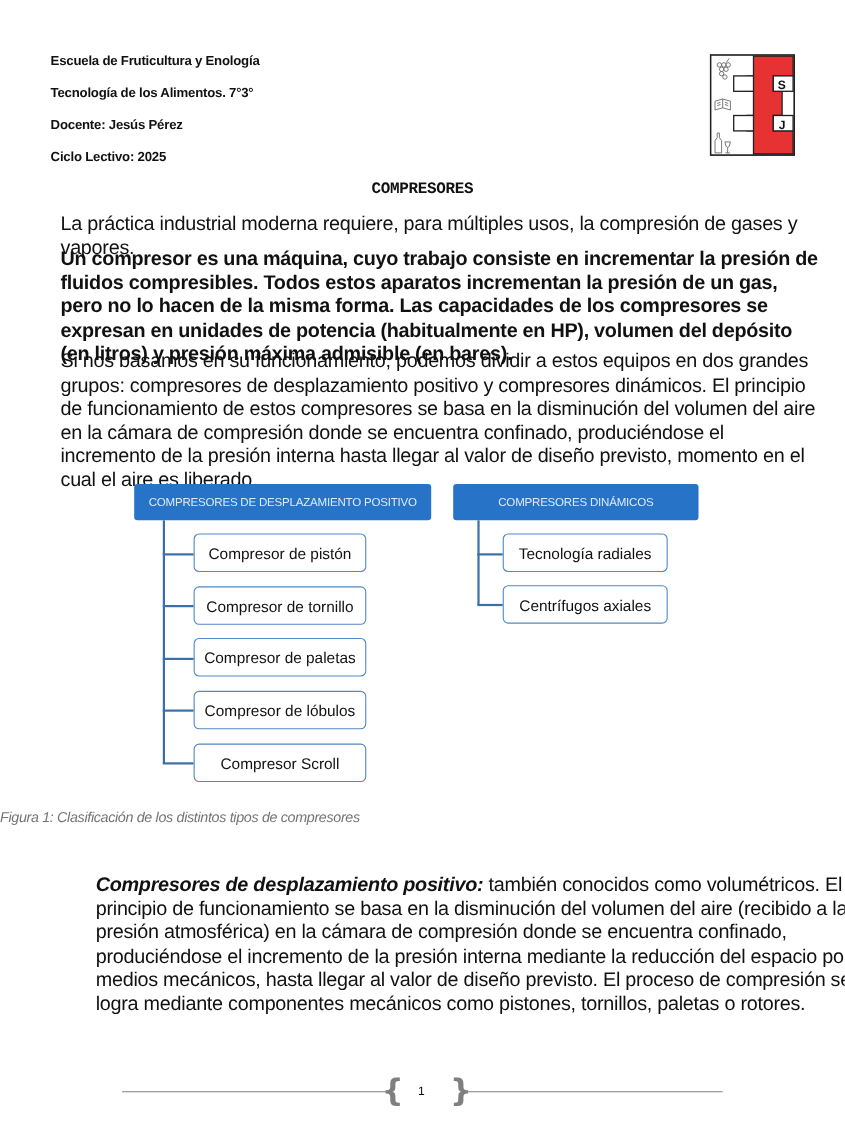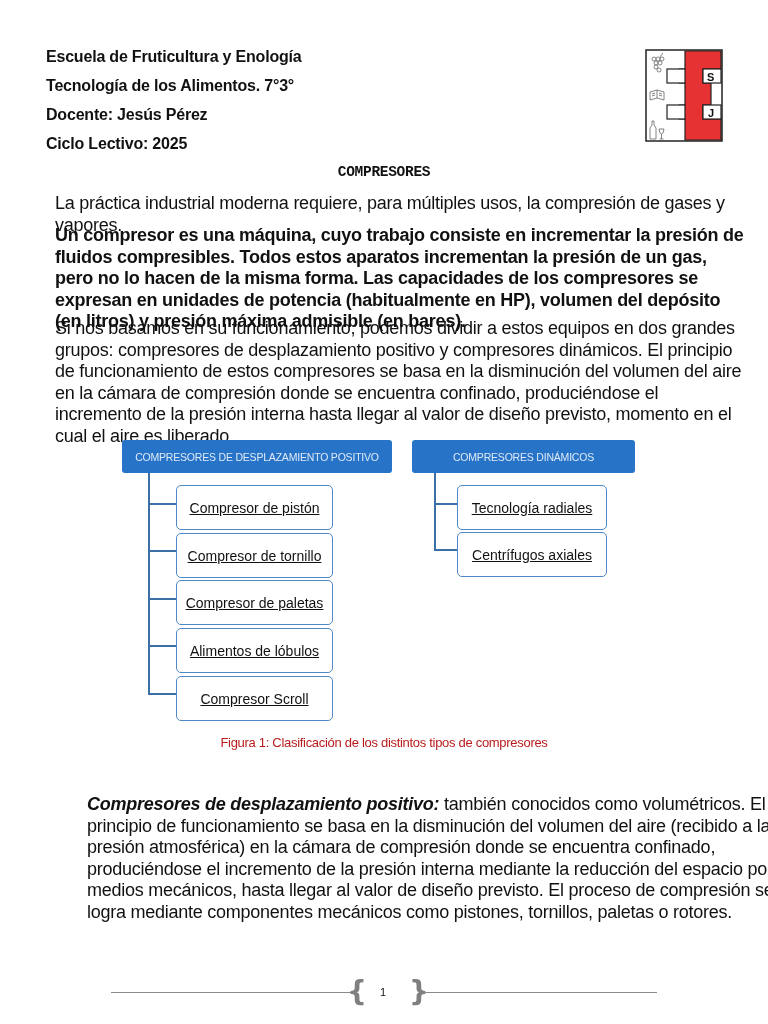--- a/index.html
+++ b/index.html
@@ -1,43 +1,43 @@
 <!DOCTYPE html>
 <html><head>
   <meta charset="utf-8">
   <style>
     html, body { margin: 0; padding: 0; background: #ffffff; }
     body { width: 768px; height: 1024px; position: relative; overflow: hidden;
            font-family: "Liberation Sans", "DejaVu Sans", sans-serif; color: #111; }
-    .header-line { position: absolute; left: 46px; font-size: 16px; font-weight: bold;
+    .header-line { position: absolute; left: 46px; font-size: 12px; font-weight: bold;
                    font-family: "Liberation Sans", sans-serif; letter-spacing: -0.2px; }
     .logo { position: absolute; left: 645px; top: 49px; width: 78px; height: 93px; }
     .title { position: absolute; left: 0; width: 768px; top: 164px; text-align: center;
              font-weight: bold; font-size: 14.5px; letter-spacing: -0.3px; font-family: Liberation Mono, monospace; }
     .para { position: absolute; left: 55px; width: 690px; font-size: 18px; line-height: 21.5px;
             letter-spacing: -0.25px; }
     .p1 { top: 193px; }
     .p2 { top: 225px; font-weight: bold; }
     .p3 { top: 318px; }
     .p4 { top: 794px; margin-left: 32px; }
     .para b i, .lead { font-weight: bold; font-style: italic; }
-    .caption { position: absolute; left: 0; width: 768px; top: 735px; text-align: center;
-               font-size: 13px; color: #b91c1c; letter-spacing: -0.3px; }
+    .caption { position: absolute; left: 0; width: 768px; top: 735px; 
+               font-style: italic; font-size: 13px; color: #737373; letter-spacing: -0.3px; }
 
     
     .diag-head { position: absolute; height: 33px; background: #2673c8; color: #dfe9f6;
                  border-radius: 3px; font-size: 10.5px; display: flex; align-items: center;
                  justify-content: center; letter-spacing: -0.2px; }
     .head-left { left: 122px; top: 440px; width: 270px; }
     .head-right { left: 412px; top: 440px; width: 223px; }
     .vline { position: absolute; width: 2px; background: #3a6fa8; }
     .hline { position: absolute; height: 2px; background: #3a6fa8; }
-    .item { position: absolute; height: 45px; border: 1.5px solid #4f88c6; border-radius: 5px;
+    .item { position: absolute; height: 35px; border: 1.5px solid #4f88c6; border-radius: 5px;
             background: #fff; display: flex; align-items: center; justify-content: center;
-            font-size: 14px; color: #111; box-sizing: border-box; text-decoration: underline; }
+            font-size: 14px; color: #111; box-sizing: border-box; }
     .left-item { left: 176px; width: 157px; }
     .right-item { left: 457px; width: 150px; }
 
     .footer-line { position: absolute; top: 992px; height: 1px; background: #8a8a8a; }
     .brace { position: absolute; top: 978px; font-size: 28px; color: #7f7f7f; font-weight: bold;
              font-family: "DejaVu Sans", sans-serif; line-height: 28px; }
     .page-num { position: absolute; top: 986px; left: 380px; font-size: 11px; }
   </style>
 </head>
 <body>
@@ -96,21 +96,21 @@
   <div class="vline" style="left:148px; top:473px; height:221px;"></div>
   <div class="hline" style="left:148px; top:503px; width:28px;"></div>
   <div class="hline" style="left:148px; top:550px; width:28px;"></div>
   <div class="hline" style="left:148px; top:598px; width:28px;"></div>
   <div class="hline" style="left:148px; top:645px; width:28px;"></div>
   <div class="hline" style="left:148px; top:693px; width:28px;"></div>
 
   <div class="item left-item" style="top:485px">Compresor de pistón</div>
   <div class="item left-item" style="top:533px">Compresor de tornillo</div>
   <div class="item left-item" style="top:580px">Compresor de paletas</div>
-  <div class="item left-item" style="top:628px">Alimentos de lóbulos</div>
+  <div class="item left-item" style="top:628px">Compresor de lóbulos</div>
   <div class="item left-item" style="top:676px">Compresor Scroll</div>
 
   <div class="diag-head head-right">COMPRESORES DINÁMICOS</div>
   <div class="vline" style="left:434px; top:473px; height:77px;"></div>
   <div class="hline" style="left:434px; top:503px; width:23px;"></div>
   <div class="hline" style="left:434px; top:549px; width:23px;"></div>
 
   <div class="item right-item" style="top:485px">Tecnología radiales</div>
   <div class="item right-item" style="top:532px">Centrífugos axiales</div>
 </div>

